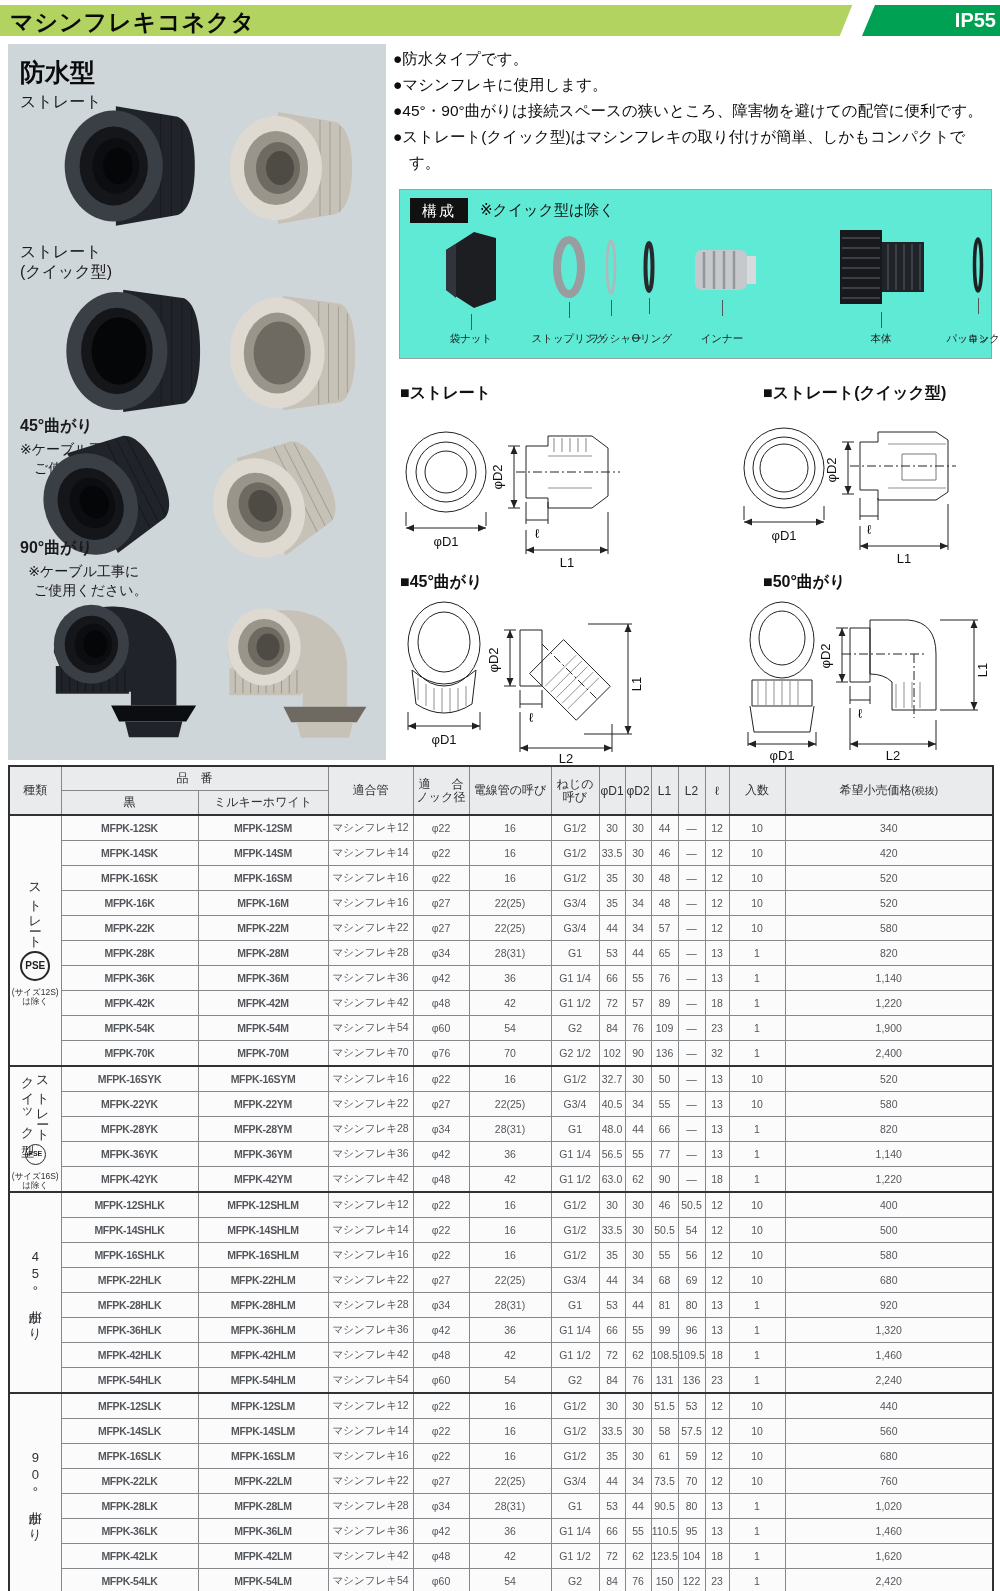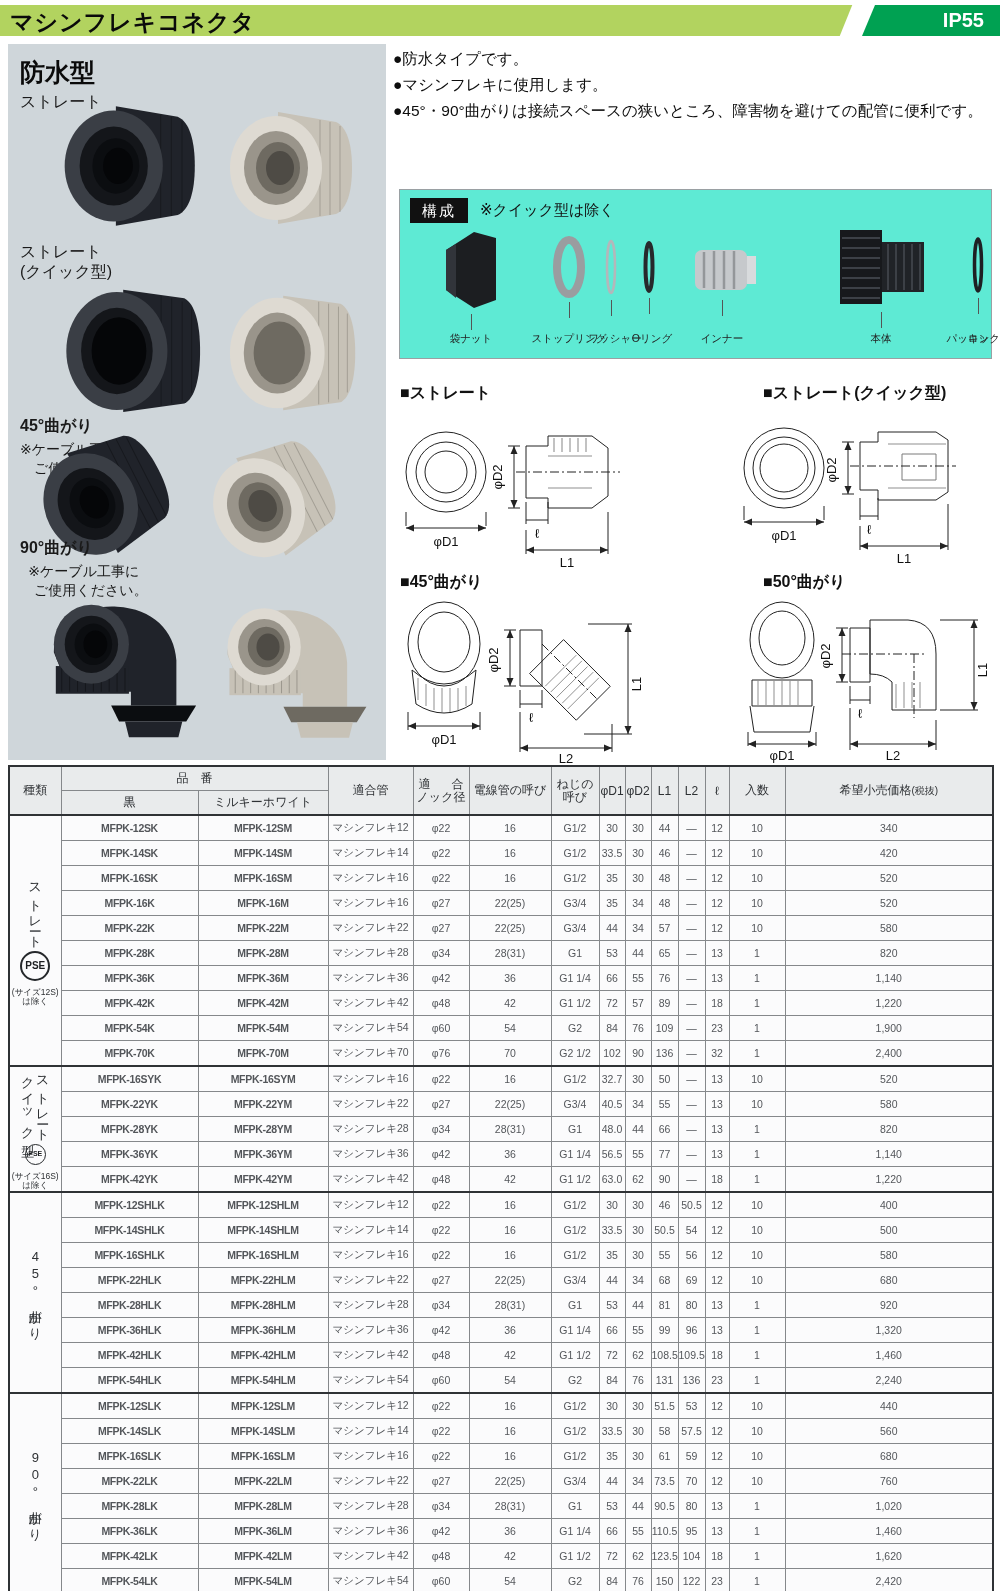--- a/index.html
+++ b/index.html
@@ -3,21 +3,21 @@
 <meta charset="utf-8">
 <style>
   html,body{margin:0;padding:0;background:#fff;}
   .page{position:relative;width:1000px;height:1591px;background:#fff;overflow:hidden;
         font-family:"Liberation Sans","DejaVu Sans",sans-serif;color:#111;}
   
   .titlebar{position:absolute;left:0;top:5px;width:1000px;height:31px;background:#b2d35f;}
   .titlebar h1{margin:0;padding:2px 10px 0 10px;font-size:23px;font-weight:bold;color:#0a0a0a;letter-spacing:1px;}
   .badge-slash{position:absolute;right:128px;top:0;width:26px;height:31px;background:#fff;transform:skewX(-22deg);}
   .badge{position:absolute;right:0;top:0;width:138px;height:31px;background:#00a152;color:#fff;
-         font-size:20px;font-weight:bold;text-align:right;line-height:31px;padding-right:16px;box-sizing:border-box;
+         font-size:20px;font-weight:bold;text-align:right;line-height:31px;padding-right:4px;box-sizing:border-box;
          clip-path:polygon(13px 0,100% 0,100% 100%,0 100%);}
   
   .photo-panel{position:absolute;left:8px;top:44px;width:378px;height:716px;background:#cfd6da;}
   .pp-abs{position:absolute;}
   .pp-heading{font-size:25px;font-weight:bold;color:#0a0a0a;}
   .plabel{font-size:16px;color:#1a1a1a;white-space:pre-line;line-height:20px;}
   .plabel.bold{font-weight:bold;}
   .pnote{font-size:14px;color:#1a1a1a;white-space:pre-line;line-height:19px;margin-top:2px;}
   .conn-dark{--face:#3a3e45;--body:#20232a;--hole:#14161a;--ring:#0b0d10;--bore:#050608;}
   .conn-light{--face:#dedad2;--body:#c7c2b7;--hole:#9a958b;--ring:#6e6a61;--bore:#4e4b45;}
@@ -163,20 +163,21 @@
       <ellipse cx="56" cy="48" rx="12" ry="14" fill="var(--bore)"></ellipse>
       <path d="M72,110 L158,110 L148,126 L80,126 Z" fill="var(--ring)"></path>
       <path d="M86,126 L144,126 L140,142 L90,142 Z" fill="var(--body)"></path>
     </svg>
   </section>
 
   <section class="features">
     <div class="feature">●防水タイプです。</div>
     <div class="feature">●マシンフレキに使用します。</div>
     <div class="feature">●45°・90°曲がりは接続スペースの狭いところ、障害物を避けての配管に便利です。</div>
+    <div class="feature">●ストレート(クイック型)はマシンフレキの取り付けが簡単、しかもコンパクトです。</div>
   </section>
 
   <section class="compo">
     <div class="compo-label">構成</div>
     <div class="compo-note">※クイック型は除く</div>
 
     <svg class="cfig" style="left:40px;top:38px;" width="64" height="84" viewBox="0 0 64 84">
       <path d="M6,22 L34,4 L56,10 L56,72 L34,80 L6,62 Z" fill="#1c1e21"></path>
       <path d="M6,22 L6,62 L16,70 L16,16 Z" fill="#31343a"></path>
     </svg>

